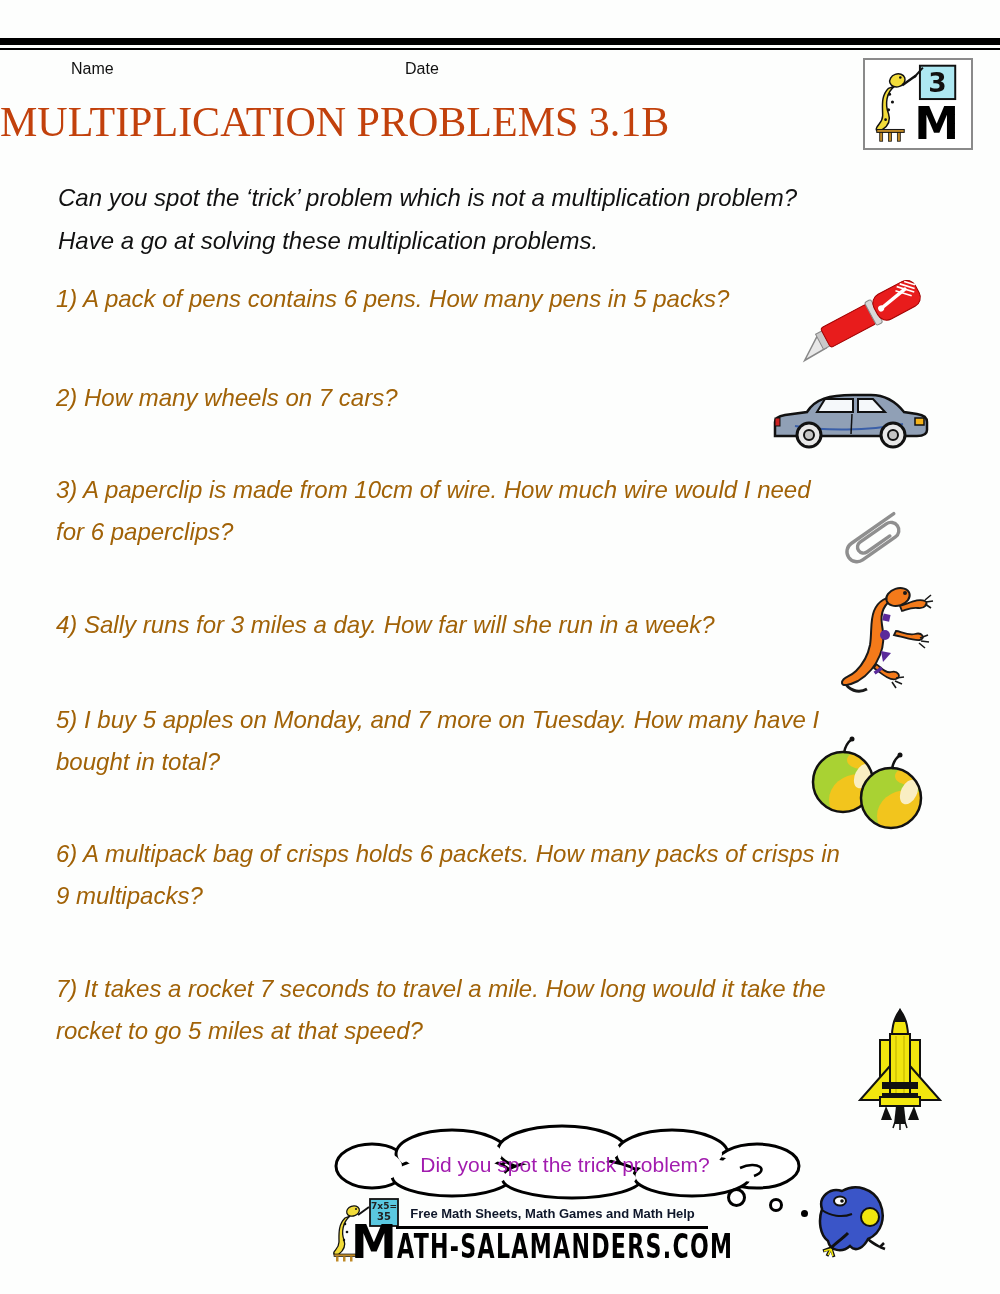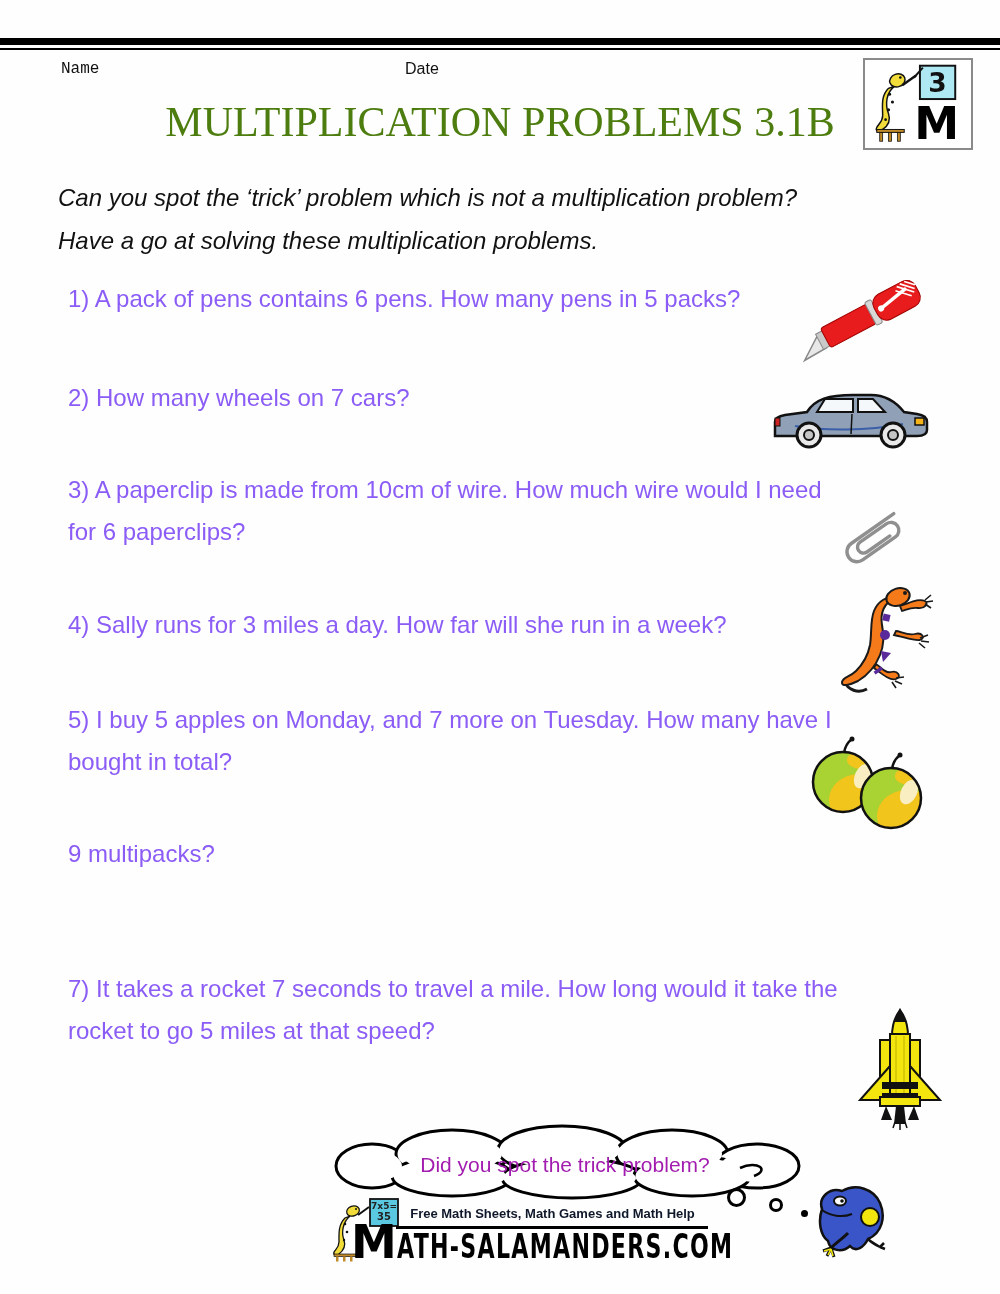--- a/index.html
+++ b/index.html
@@ -4,34 +4,34 @@
 <style>
   html,body{margin:0;padding:0;background:#e8e8e8;}
   .page{
     position:relative;width:1000px;height:1294px;margin:0 auto;
     background:#fdfefd;overflow:hidden;
     font-family:"Liberation Sans",sans-serif;color:#151515;
   }
   .rule-thick{position:absolute;top:38px;left:0;width:1000px;height:7px;background:#000;}
   .rule-thin{position:absolute;top:48px;left:0;width:1000px;height:2px;background:#000;}
   .meta-label{position:absolute;top:60px;font-size:16px;color:#111;}
-  .name-label{left:61px;font-family:Liberation Mono, monospace;}
+  .name-label{left:71px;}
   .date-label{left:405px;}
   .logo-box{
     position:absolute;left:863px;top:58px;width:106px;height:88px;
     background:#fff;border:2px solid #8a8a8a;
   }
   .title{
-    position:absolute;top:98px;left:0;width:1000px;text-align:center;
+    position:absolute;top:98px;left:0;width:1000px;text-align:left;
     font-family:"Liberation Serif",serif;font-size:42px;letter-spacing:0px;
-    color:#4d7c0f;white-space:nowrap;
+    color:#c2410c;white-space:nowrap;
   }
   .intro{position:absolute;left:58px;top:176px;font-size:24px;font-style:italic;line-height:43px;color:#111;}
   .intro span{display:block;}
-  .problem{position:absolute;left:68px;font-size:24px;line-height:42px;color:#8b5cf6;}
+  .problem{position:absolute;left:56px;font-size:24px;line-height:42px;color:#a16207;font-style:italic;}
   .problem span{display:block;white-space:nowrap;}
   .art{position:absolute;}
   .bubble-wrap{position:absolute;left:312px;top:1124px;width:510px;height:76px;}
   .bubble-text{
     position:absolute;left:330px;top:1150px;width:470px;height:30px;line-height:30px;
     text-align:center;font-size:21px;color:#a21caf;
   }
   .tdot{position:absolute;border-radius:50%;}
   .tdot1{left:727px;top:1188px;width:13px;height:13px;border:3px solid #000;background:#fff;}
   .tdot2{left:769px;top:1198px;width:8px;height:8px;border:3px solid #000;background:#fff;}
@@ -106,20 +106,21 @@
     <span>for 6 paperclips?</span>
   </div>
   <div class="problem" style="top:604px">
     <span>4) Sally runs for 3 miles a day. How far will she run in a week?</span>
   </div>
   <div class="problem" style="top:699px">
     <span>5) I buy 5 apples on Monday, and 7 more on Tuesday. How many have I</span>
     <span>bought in total?</span>
   </div>
   <div class="problem" style="top:833px">
+    <span>6) A multipack bag of crisps holds 6 packets. How many packs of crisps in</span>
     <span>9 multipacks?</span>
   </div>
   <div class="problem" style="top:968px">
     <span>7) It takes a rocket 7 seconds to travel a mile. How long would it take the</span>
     <span>rocket to go 5 miles at that speed?</span>
   </div>
 
   <svg class="art" style="left:783px;top:270px" width="152" height="96" viewBox="0 0 152 96">
     <g transform="rotate(-28 76 48)">
       <polygon points="8,60 31,44 33,59" fill="#e8e8e8" stroke="#888" stroke-width="1.5"></polygon>

